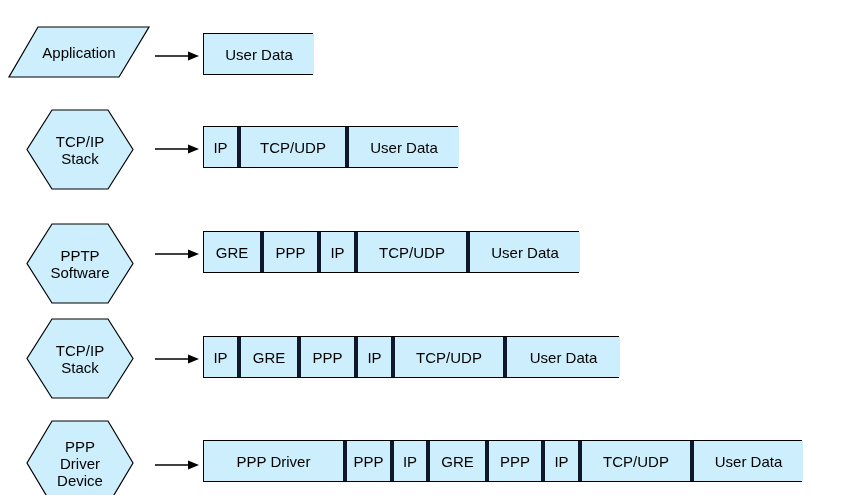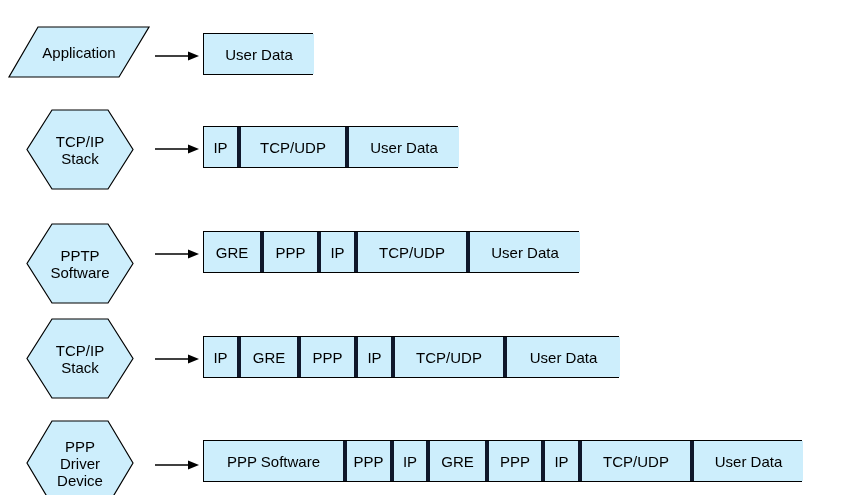--- a/index.html
+++ b/index.html
@@ -154,21 +154,21 @@
       <svg width="108" height="86" viewBox="0 0 108 86">
         <polygon points="26,1 82,1 107,43 82,85 26,85 1,43" fill="#cdeefc" stroke="#000000" stroke-width="1.2" stroke-linejoin="miter"></polygon>
       </svg>
       <div class="stage-label"><span>PPP</span><span>Driver</span><span>Device</span></div>
     </div>
     <div class="arrow" style="left: 155px; top: 441px; width: 44px; height: 12px;"><svg width="44" height="12" viewBox="0 0 44 12">
         <line x1="0" y1="6" x2="35" y2="6" stroke="#000000" stroke-width="1.3"></line>
         <polygon points="33,1.5 44,6 33,10.5" fill="#000000"></polygon>
       </svg></div>
     <div class="packet" style="left: 203px; top: 424px; width: 599px;">
-      <div class="field" style="flex: 0 0 143px; width: 143px;">PPP Software</div>
+      <div class="field" style="flex: 0 0 143px; width: 143px;">PPP Driver</div>
       <div class="field" style="flex: 0 0 47px; width: 47px;">PPP</div>
       <div class="field" style="flex: 0 0 36px; width: 36px;">IP</div>
       <div class="field" style="flex: 0 0 59px; width: 59px;">GRE</div>
       <div class="field" style="flex: 0 0 56px; width: 56px;">PPP</div>
       <div class="field" style="flex: 0 0 37px; width: 37px;">IP</div>
       <div class="field" style="flex: 0 0 112px; width: 112px;">TCP/UDP</div>
       <div class="field" style="flex: 0 0 109px; width: 109px;">User Data</div>
     </div>
   </div>
 

